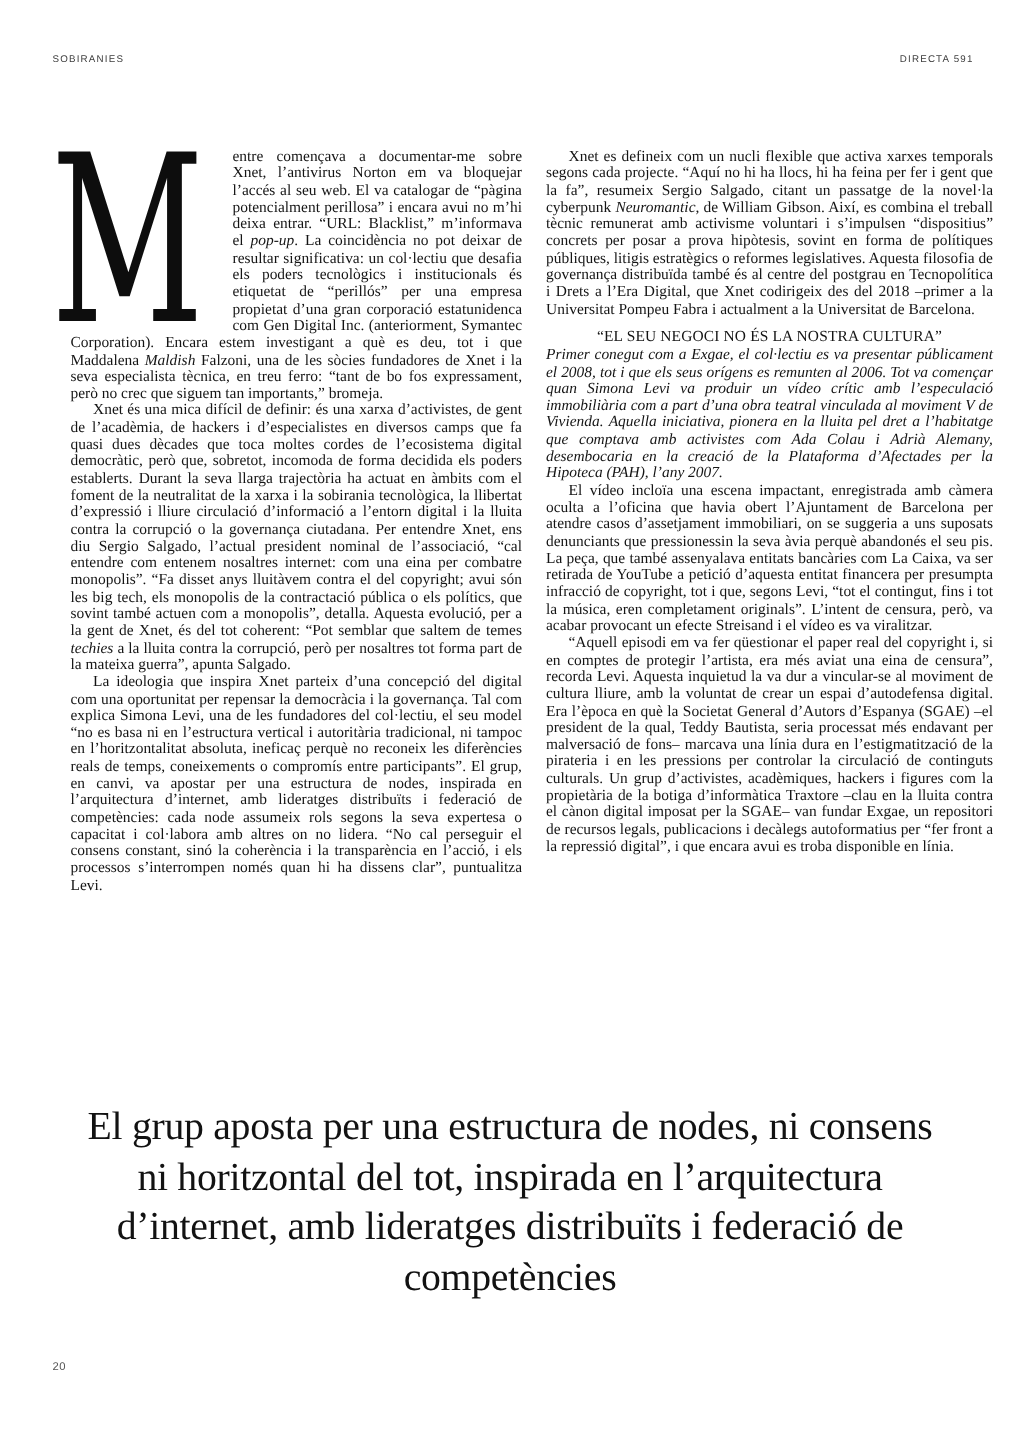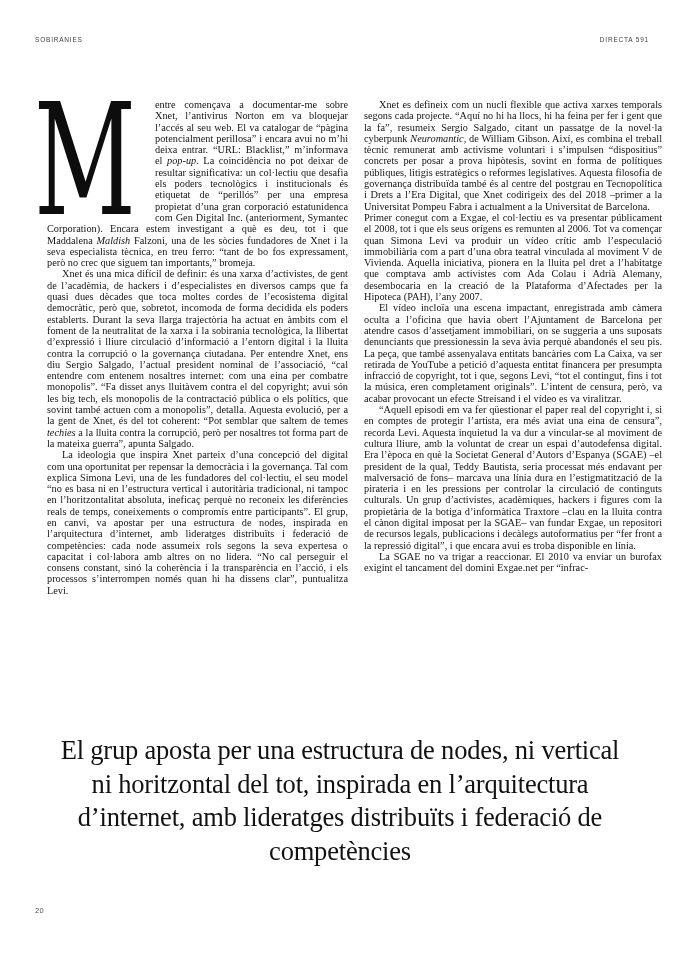--- a/index.html
+++ b/index.html
@@ -25,21 +25,21 @@
     position: absolute; top: 99px;
     font-size: 10.3px; line-height: 11.3px;
     text-align: justify;
     color: #141414;
     margin-left: 12px;
   }
   .col1 { left: 35px;  width: 301px; }
   .col2 { left: 352px; width: 298px; }
   .col p { margin: 0; text-indent: 15px; }
   .col1 .paras p:first-child { text-indent: 0; }
-  .after-subhead p:first-child { text-indent: 0; }
+  .after-subhead p:first-child { text-indent: 0; font-style: italic; }
 
   
   .dropcap-spacer { float: left; width: 108px; height: 114px; }
   .dropcap-svg { position: absolute; left: 34px; top: 100px; overflow: visible; }
   .dropcap-svg text {
     font-family: "DejaVu Serif", "Liberation Serif", serif;
     fill: #0d0d0d;
   }
 
   
@@ -88,25 +88,25 @@
       <p>entre començava a documentar-me sobre Xnet, l’antivirus Norton em va bloquejar l’accés al seu web. El va catalogar de “pàgina potencialment perillosa” i encara avui no m’hi deixa entrar. “URL: Blacklist,” m’informava el <i>pop-up</i>. La coincidència no pot deixar de resultar significativa: un col·lectiu que desafia els poders tecnològics i institucionals és etiquetat de “perillós” per una empresa propietat d’una gran corporació estatunidenca com Gen Digital Inc. (anteriorment, Symantec Corporation). Encara estem investigant a què es deu, tot i que Maddalena <i>Maldish</i> Falzoni, una de les sòcies fundadores de Xnet i la seva especialista tècnica, en treu ferro: “tant de bo fos expressament, però no crec que siguem tan importants,” bromeja.</p>
       <p>Xnet és una mica difícil de definir: és una xarxa d’activistes, de gent de l’acadèmia, de hackers i d’especialistes en diversos camps que fa quasi dues dècades que toca moltes cordes de l’ecosistema digital democràtic, però que, sobretot, incomoda de forma decidida els poders establerts. Durant la seva llarga trajectòria ha actuat en àmbits com el foment de la neutralitat de la xarxa i la sobirania tecnològica, la llibertat d’expressió i lliure circulació d’informació a l’entorn digital i la lluita contra la corrupció o la governança ciutadana. Per entendre Xnet, ens diu Sergio Salgado, l’actual president nominal de l’associació, “cal entendre com entenem nosaltres internet: com una eina per combatre monopolis”. “Fa disset anys lluitàvem contra el del copyright; avui són les big tech, els monopolis de la contractació pública o els polítics, que sovint també actuen com a monopolis”, detalla. Aquesta evolució, per a la gent de Xnet, és del tot coherent: “Pot semblar que saltem de temes <i>techies</i> a la lluita contra la corrupció, però per nosaltres tot forma part de la mateixa guerra”, apunta Salgado.</p>
       <p>La ideologia que inspira Xnet parteix d’una concepció del digital com una oportunitat per repensar la democràcia i la governança. Tal com explica Simona Levi, una de les fundadores del col·lectiu, el seu model “no es basa ni en l’estructura vertical i autoritària tradicional, ni tampoc en l’horitzontalitat absoluta, ineficaç perquè no reconeix les diferències reals de temps, coneixements o compromís entre participants”. El grup, en canvi, va apostar per una estructura de nodes, inspirada en l’arquitectura d’internet, amb lideratges distribuïts i federació de competències: cada node assumeix rols segons la seva expertesa o capacitat i col·labora amb altres on no lidera. “No cal perseguir el consens constant, sinó la coherència i la transparència en l’acció, i els processos s’interrompen només quan hi ha dissens clar”, puntualitza Levi.</p>
     </div>
 </div>
 
 <div class="col col2">
   <div class="paras">
       <p>Xnet es defineix com un nucli flexible que activa xarxes temporals segons cada projecte. “Aquí no hi ha llocs, hi ha feina per fer i gent que la fa”, resumeix Sergio Salgado, citant un passatge de la novel·la cyberpunk <i>Neuromantic</i>, de William Gibson. Així, es combina el treball tècnic remunerat amb activisme voluntari i s’impulsen “dispositius” concrets per posar a prova hipòtesis, sovint en forma de polítiques públiques, litigis estratègics o reformes legislatives. Aquesta filosofia de governança distribuïda també és al centre del postgrau en Tecnopolítica i Drets a l’Era Digital, que Xnet codirigeix des del 2018 –primer a la Universitat Pompeu Fabra i actualment a la Universitat de Barcelona.</p>
     </div>
+  <div class="subhead">“EL SEU NEGOCI NO ÉS LA NOSTRA CULTURA”</div>
   <div class="paras after-subhead">
       <p>Primer conegut com a Exgae, el col·lectiu es va presentar públicament el 2008, tot i que els seus orígens es remunten al 2006. Tot va començar quan Simona Levi va produir un vídeo crític amb l’especulació immobiliària com a part d’una obra teatral vinculada al moviment V de Vivienda. Aquella iniciativa, pionera en la lluita pel dret a l’habitatge que comptava amb activistes com Ada Colau i Adrià Alemany, desembocaria en la creació de la Plataforma d’Afectades per la Hipoteca (PAH), l’any 2007.</p>
       <p>El vídeo incloïa una escena impactant, enregistrada amb càmera oculta a l’oficina que havia obert l’Ajuntament de Barcelona per atendre casos d’assetjament immobiliari, on se suggeria a uns suposats denunciants que pressionessin la seva àvia perquè abandonés el seu pis. La peça, que també assenyalava entitats bancàries com La Caixa, va ser retirada de YouTube a petició d’aquesta entitat financera per presumpta infracció de copyright, tot i que, segons Levi, “tot el contingut, fins i tot la música, eren completament originals”. L’intent de censura, però, va acabar provocant un efecte Streisand i el vídeo es va viralitzar.</p>
       <p>“Aquell episodi em va fer qüestionar el paper real del copyright i, si en comptes de protegir l’artista, era més aviat una eina de censura”, recorda Levi. Aquesta inquietud la va dur a vincular-se al moviment de cultura lliure, amb la voluntat de crear un espai d’autodefensa digital. Era l’època en què la Societat General d’Autors d’Espanya (SGAE) –el president de la qual, Teddy Bautista, seria processat més endavant per malversació de fons– marcava una línia dura en l’estigmatització de la pirateria i en les pressions per controlar la circulació de continguts culturals. Un grup d’activistes, acadèmiques, hackers i figures com la propietària de la botiga d’informàtica Traxtore –clau en la lluita contra el cànon digital imposat per la SGAE– van fundar Exgae, un repositori de recursos legals, publicacions i decàlegs autoformatius per “fer front a la repressió digital”, i que encara avui es troba disponible en línia.</p>
-      <p>La SGAE no va trigar a reaccionar. El 2010 va enviar un burofax exigint el tancament del domini Exgae.net per “infrac-</p>
     </div>
 </div>
 
 <div class="pullquote">
-  <div class="pullquote-inner">El grup aposta per una estructura de nodes, ni vertical ni horitzontal del tot, inspirada en l’arquitectura d’internet, amb lideratges distribuïts i federació de competències</div>
+  <div class="pullquote-inner">El grup aposta per una estructura de nodes, ni consens ni horitzontal del tot, inspirada en l’arquitectura d’internet, amb lideratges distribuïts i federació de competències</div>
 </div>
 
 <div class="folio">20</div>
 
 </body></html>

